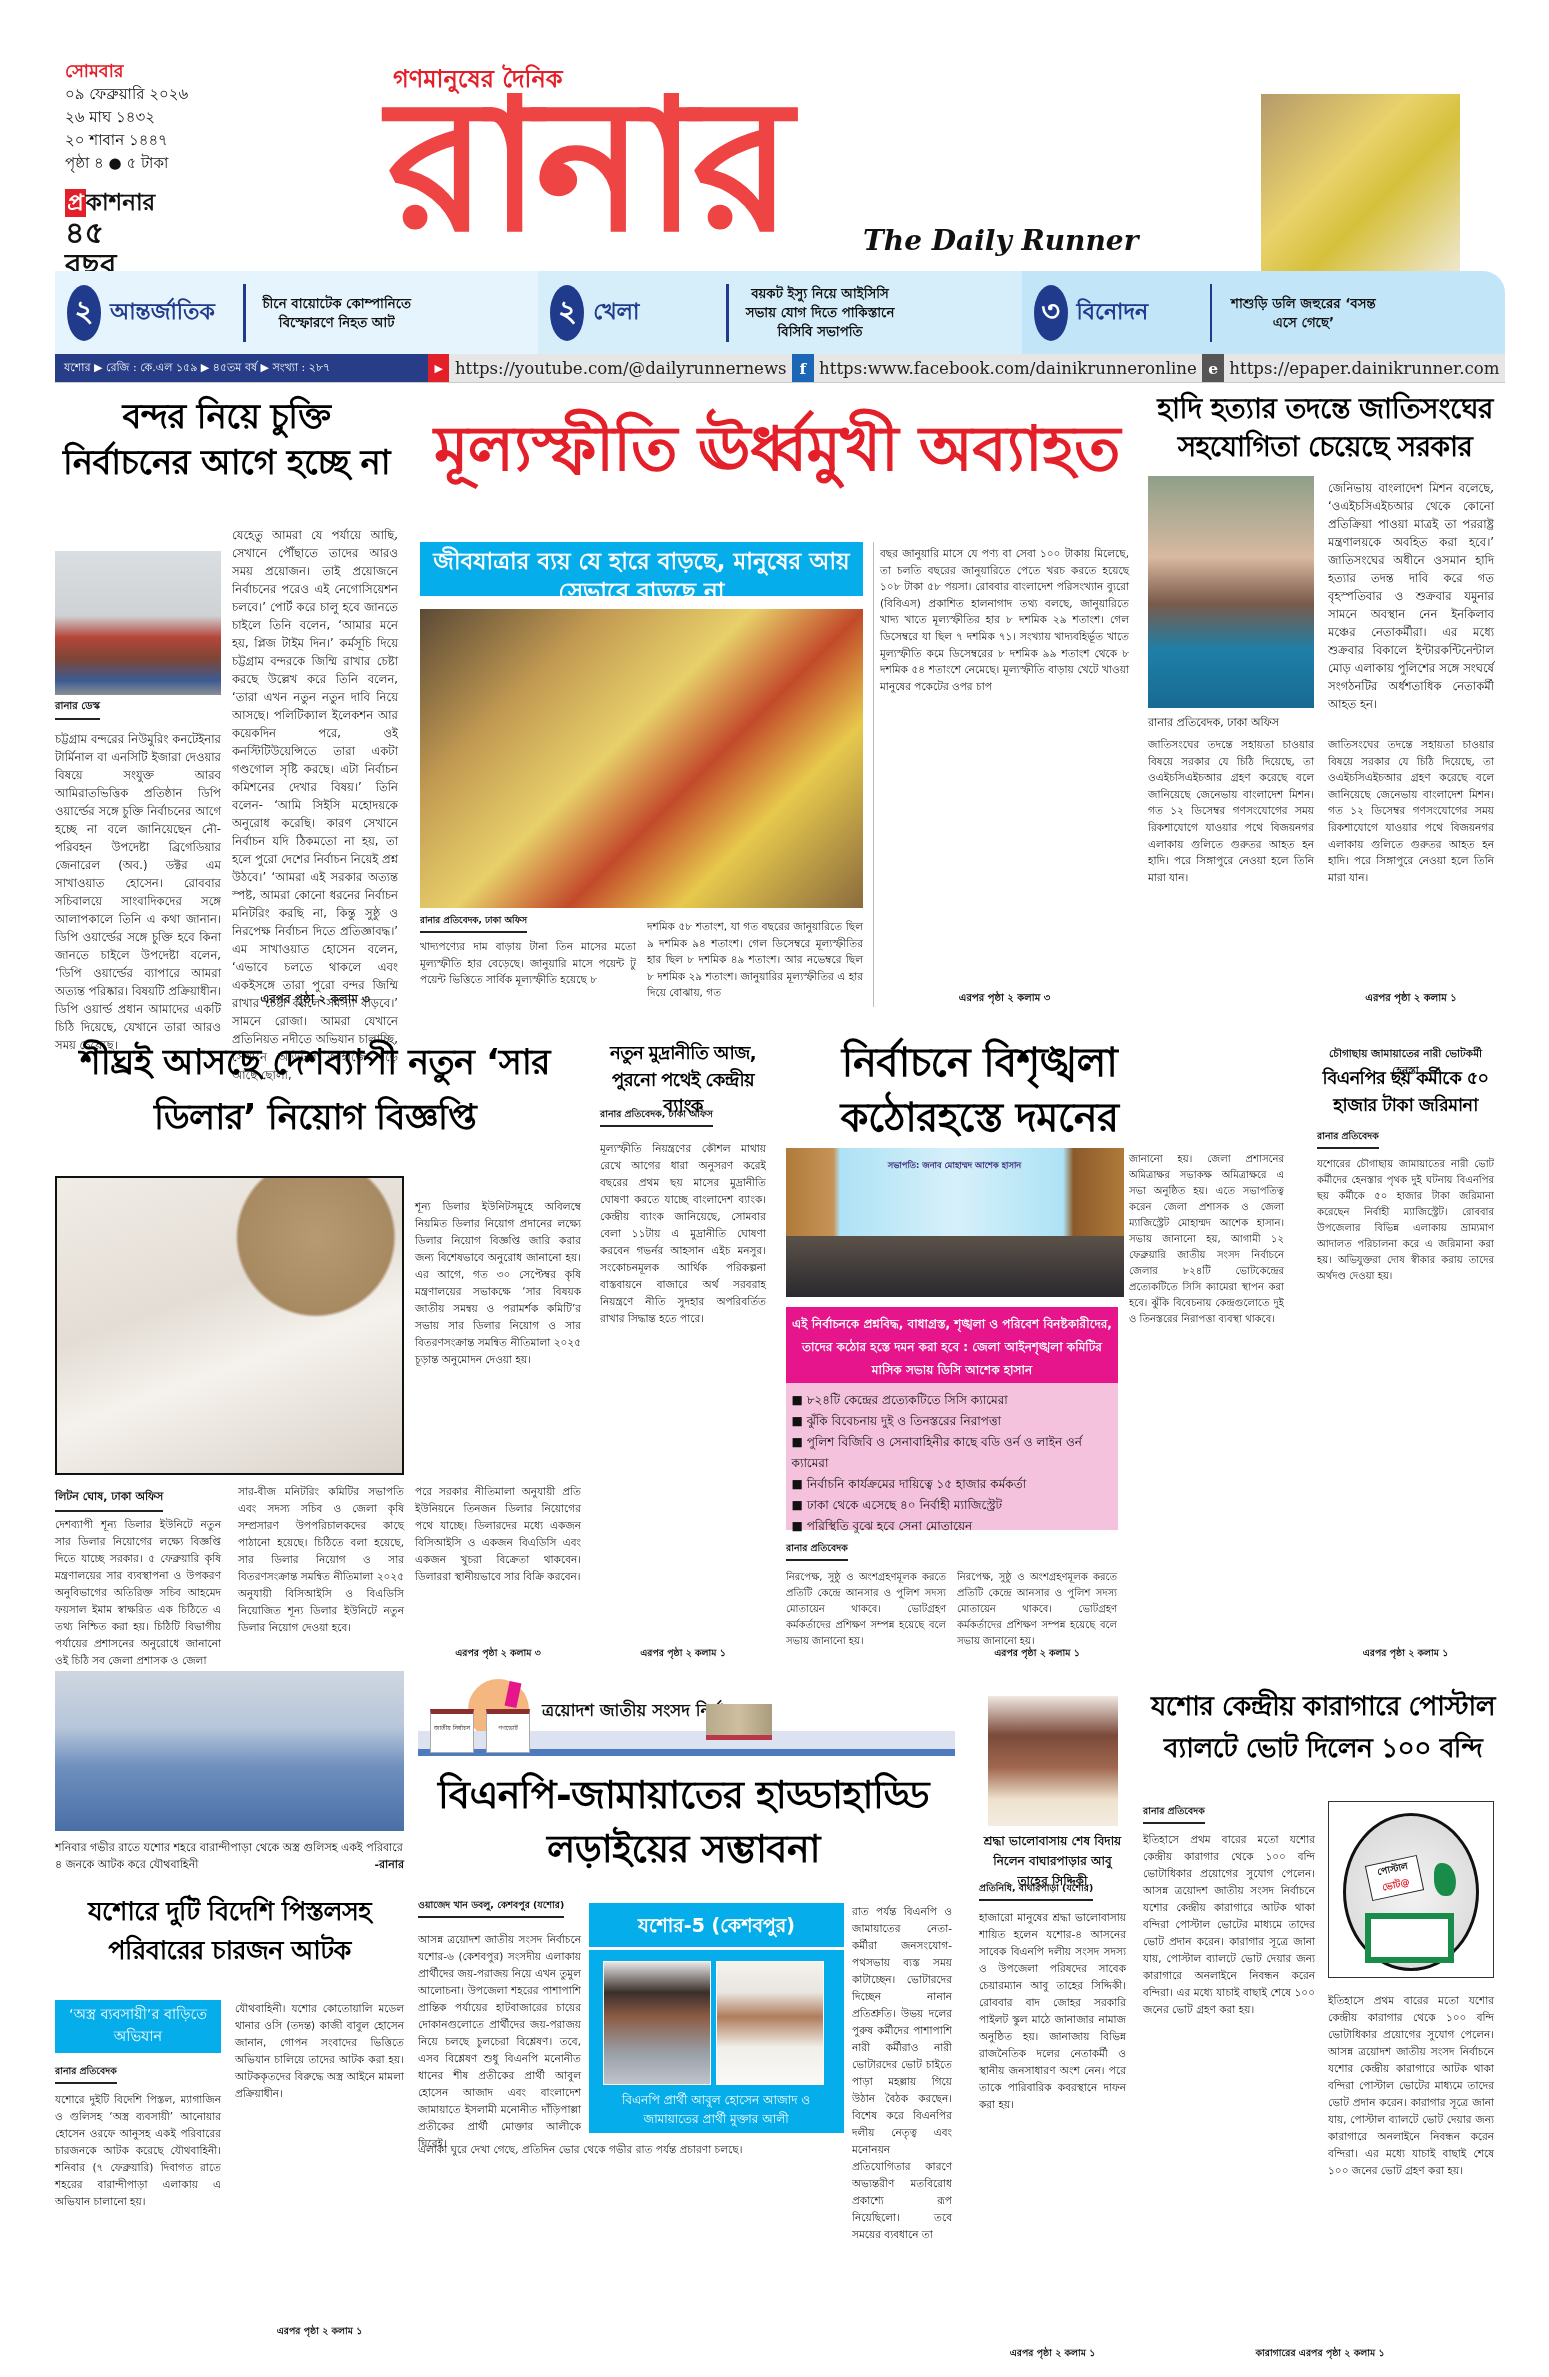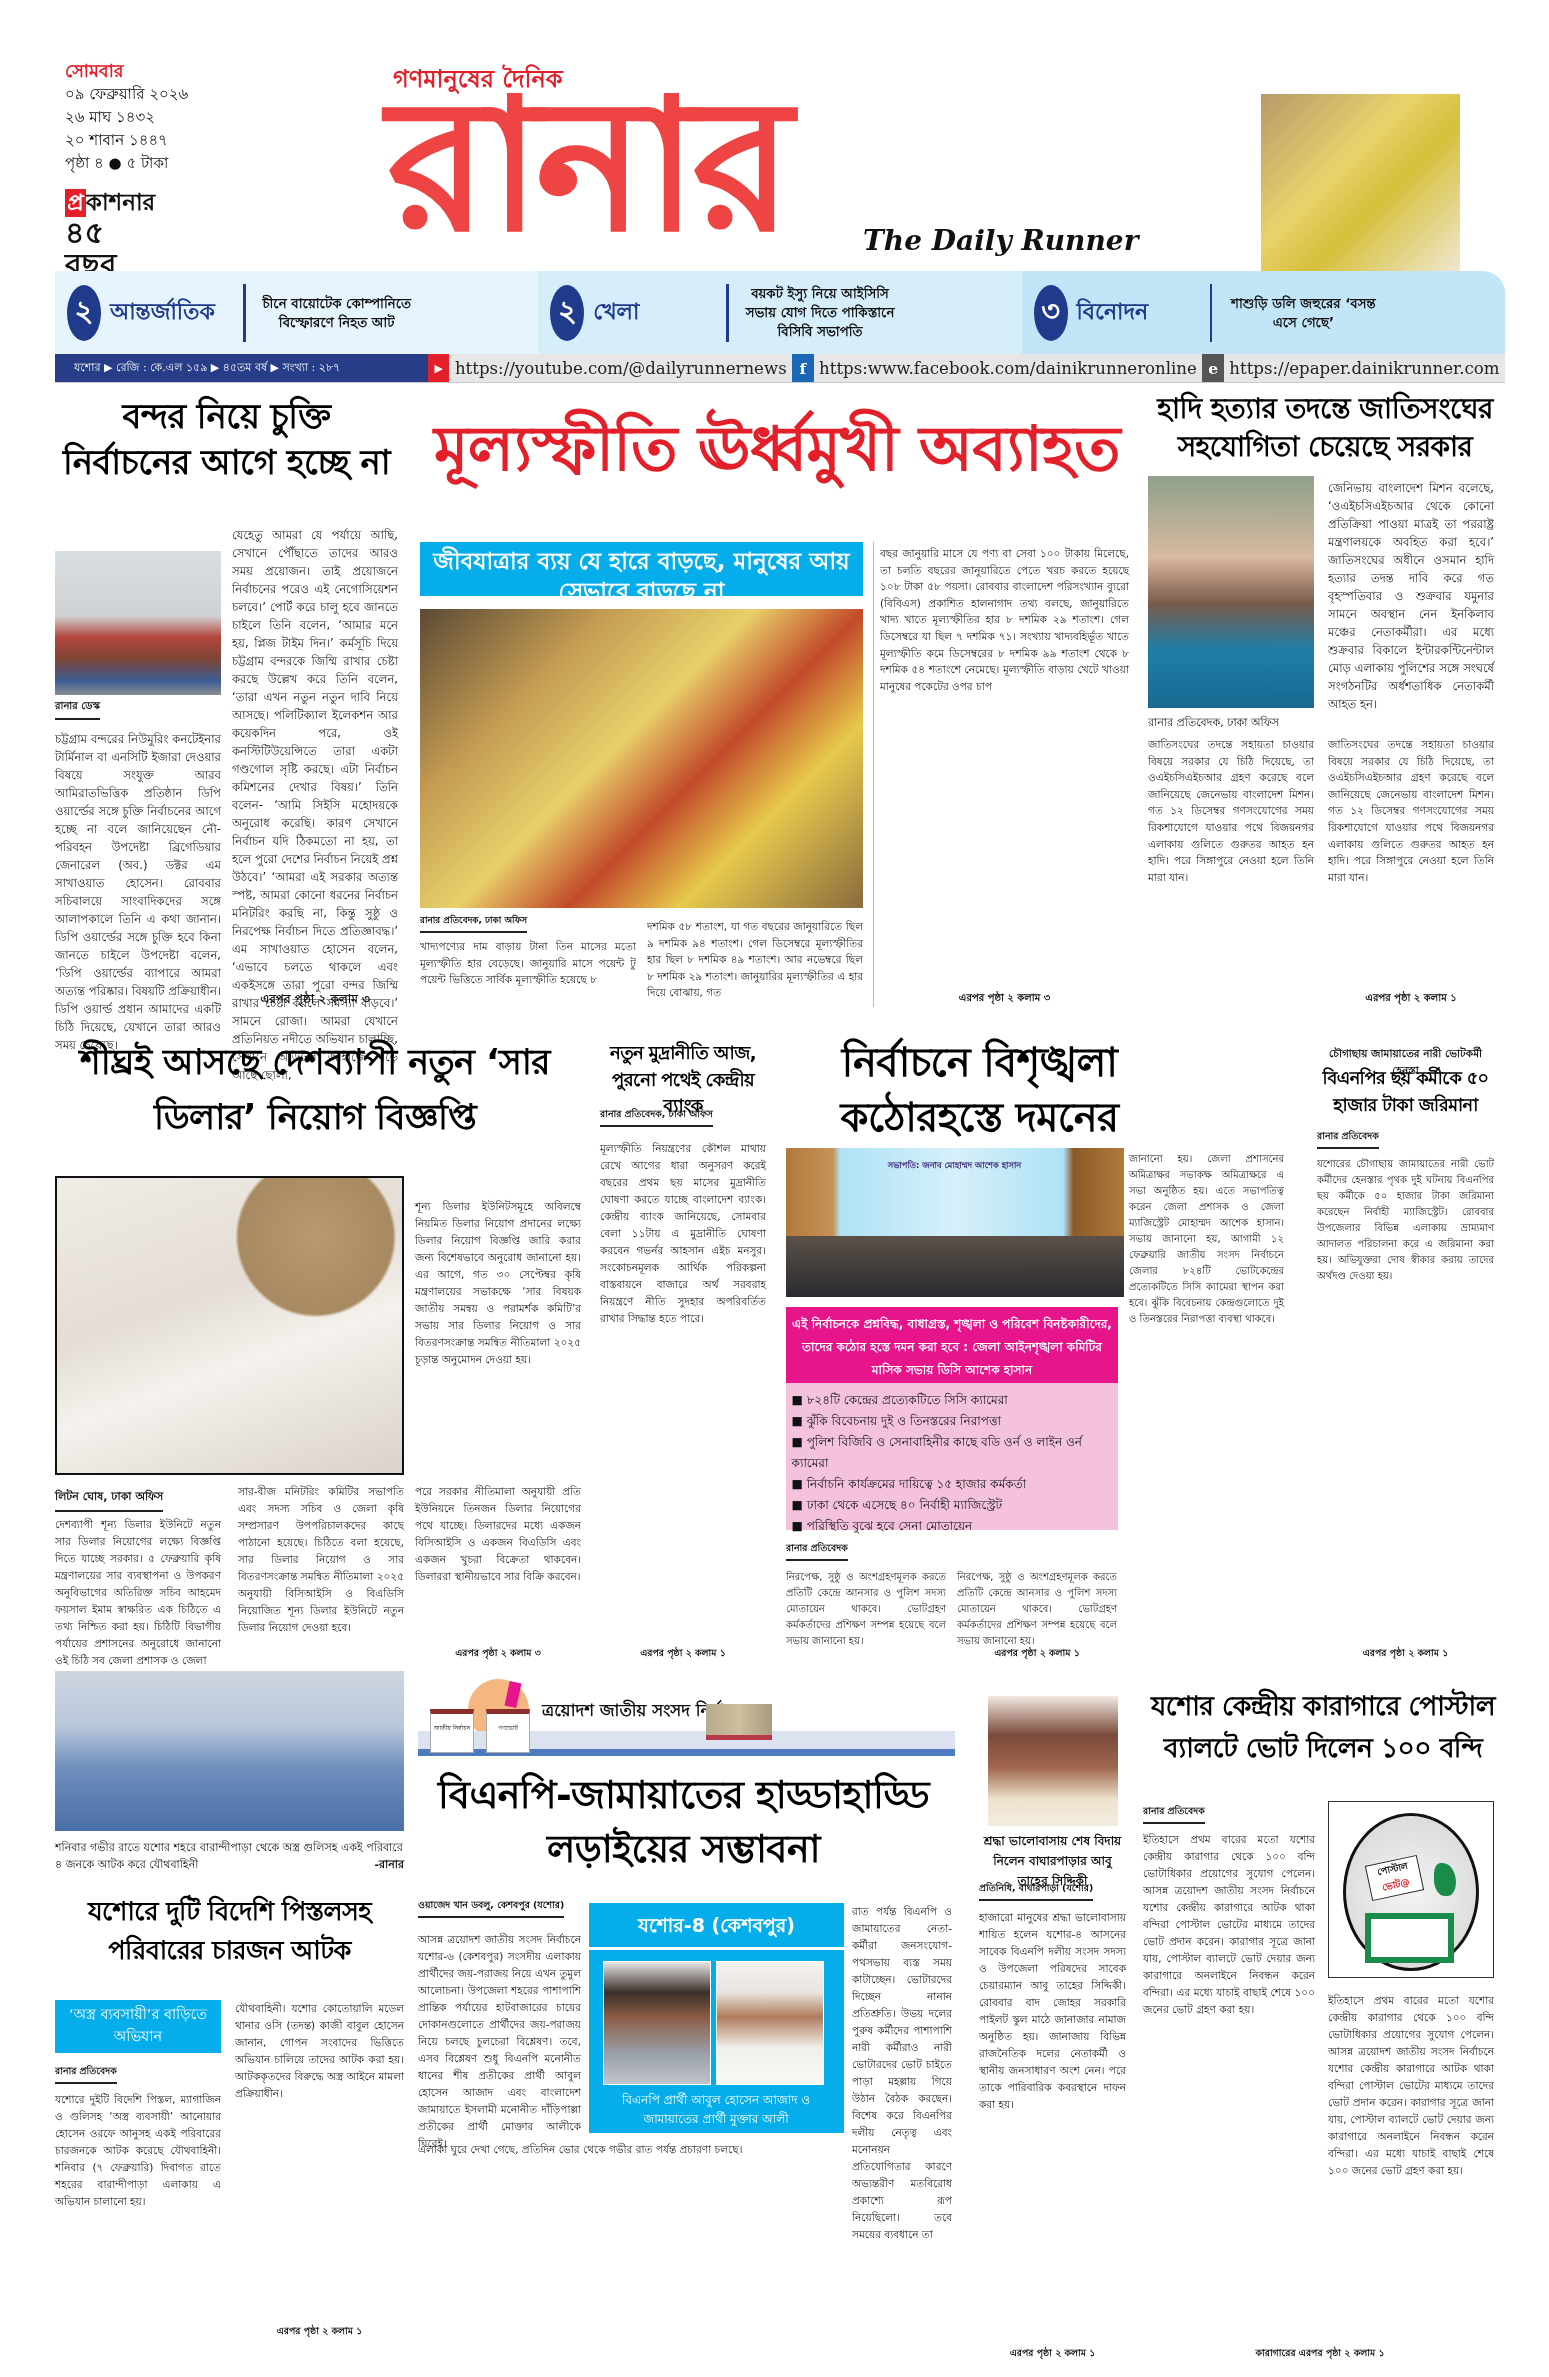--- a/index.html
+++ b/index.html
@@ -32,21 +32,21 @@
   .teaser:nth-child(1) { background: #e6f5fd; }
   .teaser:nth-child(2) { background: #d6eefa; }
   .teaser:nth-child(3) { background: #c3e5f8; }
   .teaser .num { width: 34px; height: 56px; border-radius: 50%; background: #203b8c; color: #fff; font-size: 29px; font-weight: bold; display: flex; align-items: center; justify-content: center; }
   .teaser .sect { color: #203b8c; font-size: 22px; font-weight: bold; margin-left: 8.9px; width: 122px; }
   .teaser .bar { width: 2.8px; height: 58px; background: #203b8c; margin: 0 11px; }
   .teaser .txt { font-size: 13.3px; line-height: 19px; text-align: center; width: 160px; font-weight: bold; }
 
   
   .link-strip { left: 55px; top: 354px; width: 1450px; height: 29px; display: flex; background: #e6e6e6; border-bottom: 1.1px solid #ccc; font-family: "DejaVu Serif", serif; }
-  .link-strip .meta { background: #273d87; color: #fff; font-size: 11px; display: flex; align-items: center; padding: 0 19px; width: 382px; font-family: "DejaVu Sans", sans-serif; }
+  .link-strip .meta { background: #273d87; color: #fff; font-size: 11px; display: flex; align-items: center; padding: 0 9px; width: 382px; font-family: "DejaVu Sans", sans-serif; }
   .link-strip .yt-tag { background: #e3202a; color: #fff; width: 22px; display:flex; align-items:center; justify-content:center; font-size: 11px; }
   .link-strip .fb-tag { background: #1b66b5; color:#fff; width: 22px; display:flex; align-items:center; justify-content:center; font-size: 15.5px; font-weight:bold; }
   .link-strip .ep-tag { background: #555; color:#fff; width: 22px; display:flex; align-items:center; justify-content:center; font-size: 15.5px; font-weight:bold; }
   .link-strip .url { font-size: 16.6px; display:flex; align-items:center; padding: 0 5.5px; color: #222; }
 
   .blue-box { background: #05aeea; color: #fff; }
   .pink-box { background: #e6158c; color: #fff; }
   .pink-list { background: #f4c2dc; }
 </style>
 </head>
@@ -179,21 +179,21 @@
   <div style="position:absolute;left:12px;top:33px;width:44px;height:44px;background:#fff;border:1.1px solid #aaa;border-top:5.5px solid #8b2e2e;font-size:6px;text-align:center;padding-top:8.9px;">জাতীয় নির্বাচন</div>
   <div style="position:absolute;left:68px;top:33px;width:44px;height:44px;background:#fff;border:1.1px solid #aaa;border-top:5.5px solid #8b2e2e;font-size:6px;text-align:center;padding-top:8.9px;">গণভোট</div>
   <div style="position:absolute;left:89px;top:5.5px;width:12px;height:25px;background:#e6158c;transform:rotate(12deg);"></div>
   <div style="position:absolute;left:124px;top:22px;font-size:16.6px;font-weight:bold;">ত্রয়োদশ জাতীয় সংসদ নির্বাচন</div>
   <div style="position:absolute;left:288px;top:28px;width:66px;height:36px;background:linear-gradient(90deg,#b7aa8c,#cdbf9f,#a99c7e);border-bottom:5.5px solid #b8384a;"></div>
 </div>
 
 <div class="abs headline" style="left:418px;top:1768px;width:531px;font-size:38px;line-height:54px;">বিএনপি-জামায়াতের হাড্ডাহাড্ডি লড়াইয়ের সম্ভাবনা</div>
 <div class="abs" style="left:418px;top:1898px;width:166px;"><span class="byline" style="font-size:9.4px;">ওয়াজেদ খান ডবলু, কেশবপুর (যশোর)</span></div>
 <div class="abs small-text" style="left:418px;top:1931px;width:163px;font-size:10.5px;line-height:17px;">আসন্ন ত্রয়োদশ জাতীয় সংসদ নির্বাচনে যশোর-৬ (কেশবপুর) সংসদীয় এলাকায় প্রার্থীদের জয়-পরাজয় নিয়ে এখন তুমুল আলোচনা। উপজেলা শহরের পাশাপাশি প্রান্তিক পর্যায়ের হাটবাজারের চায়ের দোকানগুলোতে প্রার্থীদের জয়-পরাজয় নিয়ে চলছে চুলচেরা বিশ্লেষণ। তবে, এসব বিশ্লেষণ শুধু বিএনপি মনোনীত ধানের শীষ প্রতীকের প্রার্থী আবুল হোসেন আজাদ এবং বাংলাদেশ জামায়াতে ইসলামী মনোনীত দাঁড়িপাল্লা প্রতীকের প্রার্থী মোক্তার আলীকে ঘিরেই।</div>
-<div class="abs blue-box" style="left:589px;top:1903px;width:255px;height:44px;font-size:19px;line-height:44px;text-align:center;font-weight:bold;">যশোর-8 (কেশবপুর)</div>
+<div class="abs blue-box" style="left:589px;top:1903px;width:255px;height:44px;font-size:19px;line-height:44px;text-align:center;font-weight:bold;">যশোর-5 (কেশবপুর)</div>
 <div class="abs blue-box" style="left:589px;top:1950px;width:255px;height:183px;">
   <div style="position:absolute;left:14px;top:11px;width:108px;height:124px;background:linear-gradient(180deg,#e7e7e7 0%,#3a2f2a 25%,#8c5c45 45%,#9aa0a8 75%,#bfc4cb 100%);border:1.7px solid #fff;"></div>
   <div style="position:absolute;left:127px;top:11px;width:108px;height:124px;background:linear-gradient(180deg,#f4f2ee 0%,#e9e5df 25%,#b07c5c 45%,#f1efe9 70%,#faf9f6 100%);border:1.7px solid #fff;"></div>
   <div style="position:absolute;left:5.5px;top:141px;width:243px;text-align:center;font-size:12px;line-height:19px;">বিএনপি প্রার্থী আবুল হোসেন আজাদ ও জামায়াতের প্রার্থী মুক্তার আলী</div>
 </div>
 <div class="abs small-text" style="left:852px;top:1903px;width:100px;font-size:10.5px;line-height:17px;">রাত পর্যন্ত বিএনপি ও জামায়াতের নেতা-কর্মীরা জনসংযোগ-পথসভায় ব্যস্ত সময় কাটাচ্ছেন। ভোটারদের দিচ্ছেন নানান প্রতিশ্রুতি। উভয় দলের পুরুষ কর্মীদের পাশাপাশি নারী কর্মীরাও নারী ভোটারদের ভোট চাইতে পাড়া মহল্লায় গিয়ে উঠান বৈঠক করছেন। বিশেষ করে বিএনপির দলীয় নেতৃত্ব এবং মনোনয়ন প্রতিযোগিতার কারণে অভ্যন্তরীণ মতবিরোধ প্রকাশ্যে রূপ নিয়েছিলো। তবে সময়ের ব্যবধানে তা</div>
 <div class="abs small-text" style="left:418px;top:2141px;width:426px;font-size:10.5px;line-height:17px;">এলাকা ঘুরে দেখা গেছে, প্রতিদিন ভোর থেকে গভীর রাত পর্যন্ত প্রচারণা চলছে।</div>
 
 <div class="photo" style="left:988px;top:1696px;width:130px;height:130px;background:linear-gradient(180deg,#f1e9e2 0%,#7b4a3a 30%,#a0674f 55%,#efe3cf 80%,#f3ece0 100%);"></div>
 <div class="abs" style="left:979px;top:1831px;width:147px;text-align:center;font-size:12px;line-height:20px;font-weight:bold;">শ্রদ্ধা ভালোবাসায় শেষ বিদায় নিলেন বাঘারপাড়ার আবু তাহের সিদ্দিকী</div>

